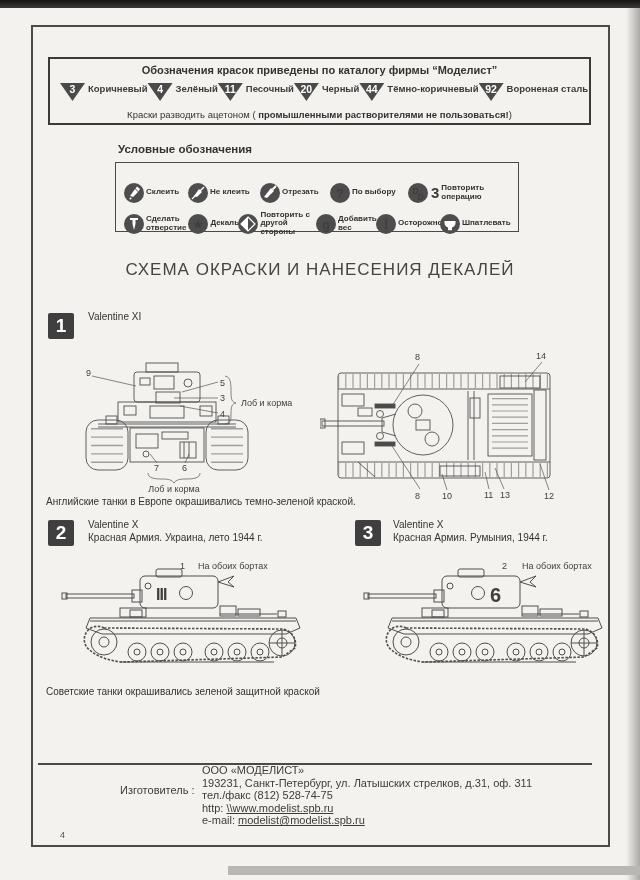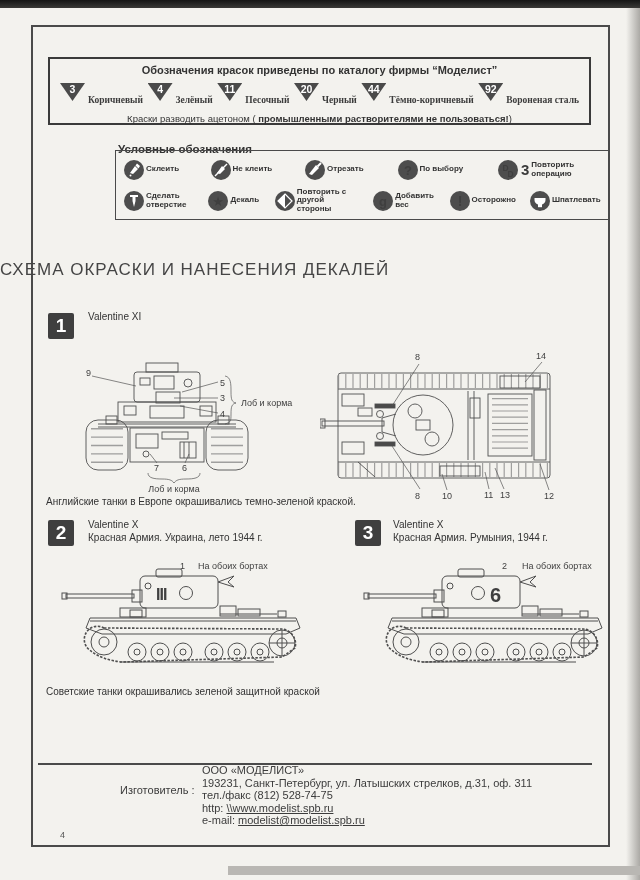--- a/index.html
+++ b/index.html
@@ -19,35 +19,35 @@
 
   .frame{left:31px;top:25px;width:575px;height:818px;border:2px solid #4a4a4a;}
 
   
   .paint-box{left:48px;top:57px;width:543px;height:68px;border:2px solid #3a3a3a;box-sizing:border-box;background:#f3f2ee;}
   .pb-title{margin-top:5px;text-align:center;font-weight:bold;font-size:11px;color:#333;}
   .pb-row{display:flex;justify-content:space-between;align-items:flex-start;padding:7px 10px 0 10px;}
   .paint{display:flex;align-items:flex-start;gap:3px;}
   .tri{width:25px;height:18px;background:#4a4a4a;clip-path:polygon(0 0,100% 0,50% 100%);
        color:#fff;font-weight:bold;font-size:10.5px;text-align:center;line-height:12px;flex:none;}
-  .plabel{font-weight:bold;font-size:9.5px;margin-top:12px;white-space:nowrap;font-family:Liberation Serif, serif;}
+  .plabel{font-weight:bold;font-size:9.5px;margin-top:0;white-space:nowrap;}
   .pb-note{text-align:center;font-size:9.5px;margin-top:8px;color:#333;}
 
   
   .legend-title{left:118px;top:143px;font-weight:bold;font-size:11.5px;color:#333;}
-  .legend-box{left:115px;top:150px;width:494px;height:70px;border:1.5px solid #4a4a4a;box-sizing:border-box;padding:3px 8px;}
+  .legend-box{left:115px;top:162px;width:404px;height:70px;border:1.5px solid #4a4a4a;box-sizing:border-box;padding:14px 8px;}
   .leg-row{display:flex;justify-content:space-between;align-items:center;height:31px;}
   .leg-item{display:flex;align-items:center;gap:2px;}
   .licon{flex:none;}
   .llabel{font-weight:bold;font-size:8px;line-height:8.5px;color:#333;}
   .lprefix{font-size:15px;font-weight:bold;color:#3a3a3a;margin-left:1px;}
   .w66{width:64px}.w74{width:72px}.w72{width:70px}.w76{width:78px}.w98{width:102px}
   .v66{width:68px}.v50{width:50px}.v80{width:82px}.v58{width:60px}.v64{width:64px}.v68{width:70px}
 
-  .main-title{left:0;top:260px;width:640px;font-size:17px;letter-spacing:1px;color:#454545;}
+  .main-title{left:0;top:260px;width:640px;text-align:center;font-size:17px;letter-spacing:1px;color:#454545;}
 
   .badge{width:26px;height:26px;background:#3f3f3f;color:#fff;font-size:19px;font-weight:bold;
          text-align:center;line-height:26px;border-radius:2px;}
   .sec-text{font-size:10px;line-height:12.5px;color:#333;}
 
   svg text{font-family:"Liberation Sans",sans-serif;fill:#3f3f3f;}
   .cap{font-size:10px;color:#333;}
 
   .footer-rule{left:38px;top:763px;width:554px;height:1.5px;background:#4a4a4a;}
   .f-label{left:120px;top:784px;font-size:11px;}

